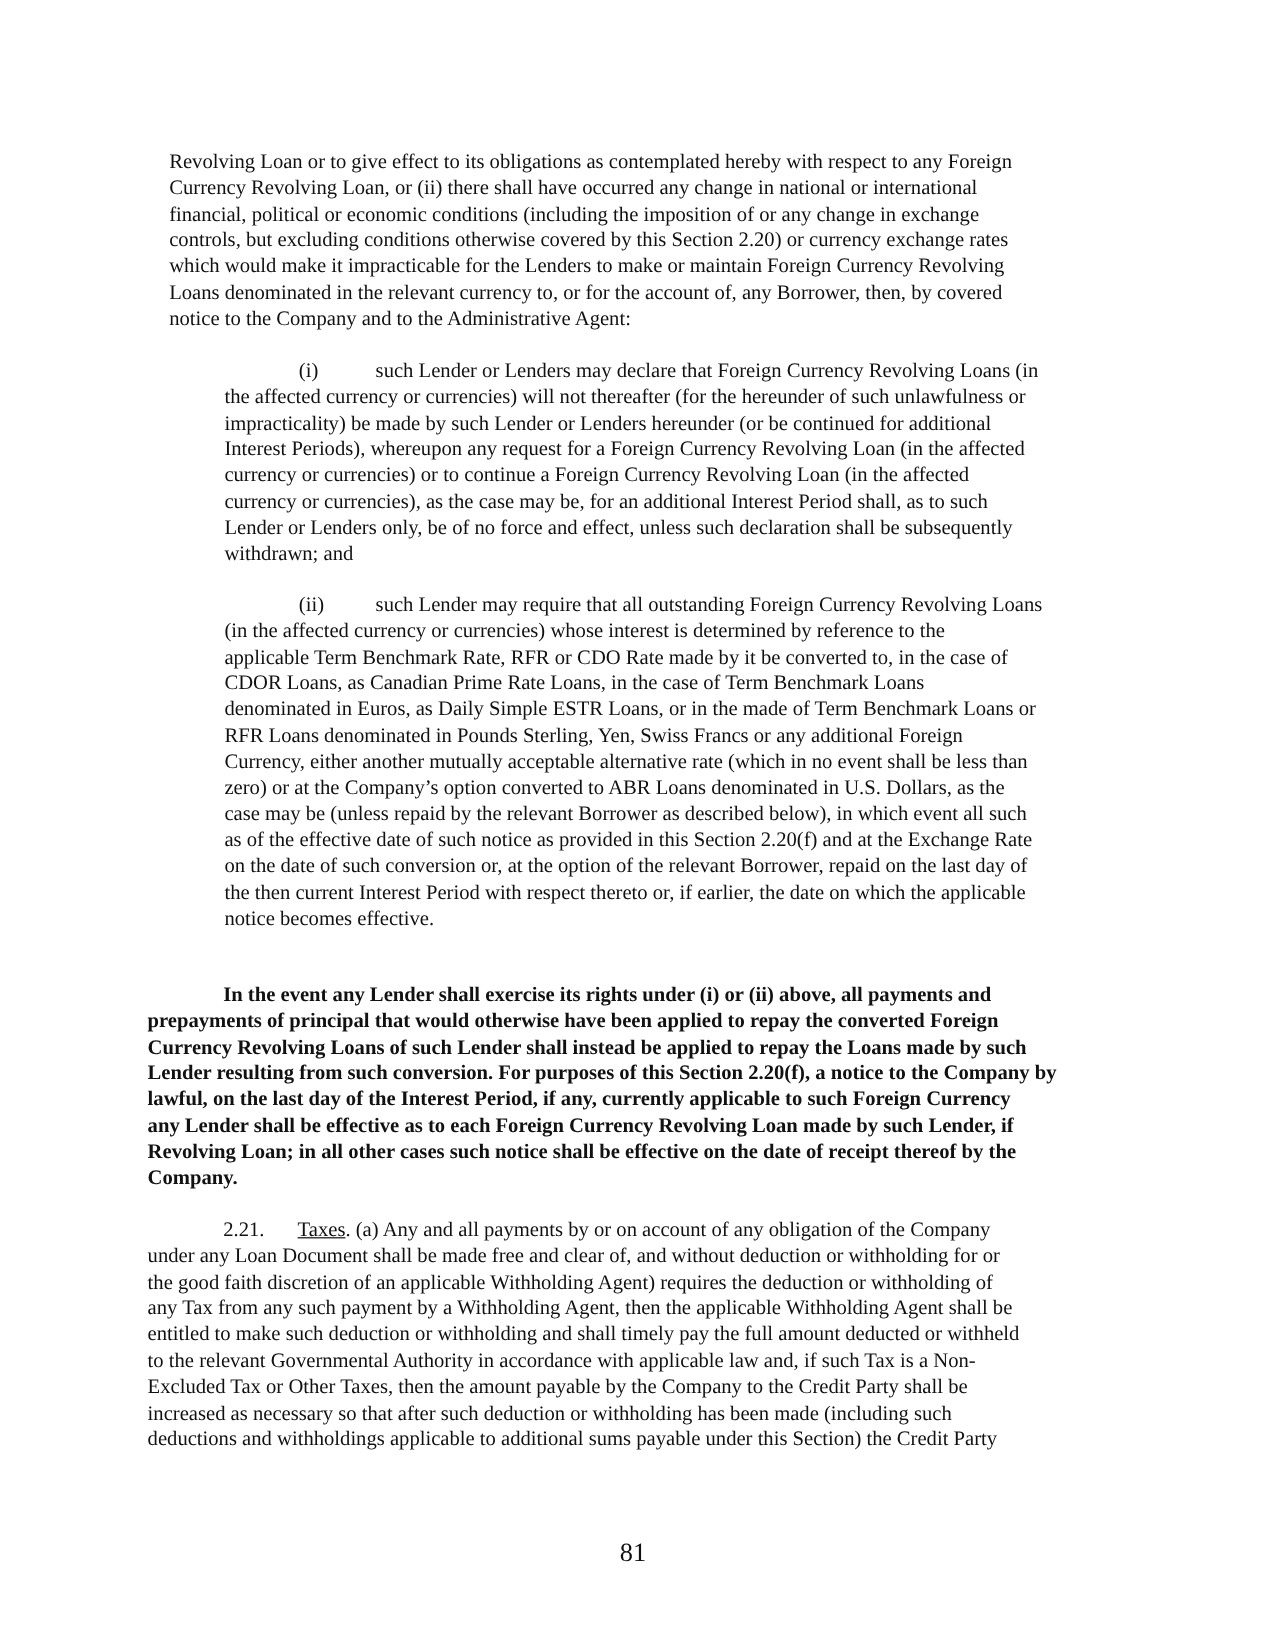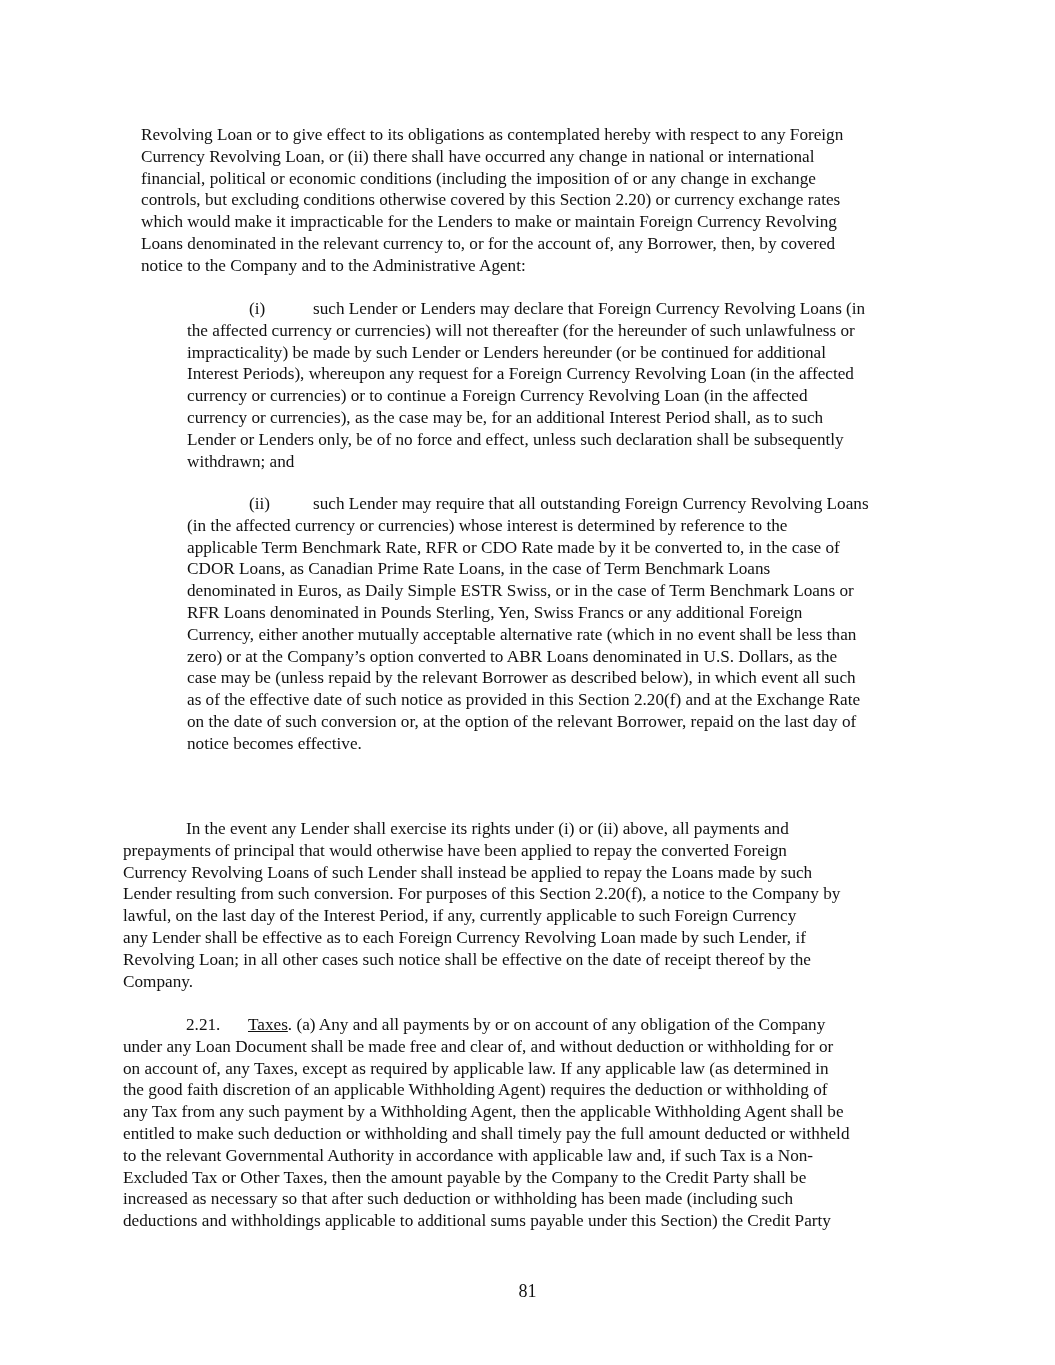--- a/index.html
+++ b/index.html
@@ -6,29 +6,29 @@
     body { width: 1055px; height: 1365px; position: relative; overflow: hidden; }
     .page {
       position: absolute; left: 0; top: 0; width: 1055px; height: 1365px;
       font-family: "Liberation Serif", serif; font-size: 17.2px; color: #111111;
     }
     .para { position: absolute; }
     .line { height: 21.8px; line-height: 21.8px; white-space: nowrap; }
     .p1 { left: 141px; top: 124px; }
     .pi { left: 187px; top: 298px; }
     .pii { left: 187px; top: 493px; }
-    .p3 { left: 123px; top: 818px; }
+    .p3 { left: 123px; top: 818px; font-weight: bold; }
     .p4 { left: 123px; top: 1014px; }
     .marker { display: inline-block; width: 64px; }
     .marker-i { margin-left: 62px; }
     .firstindent { display: inline-block; width: 63px; }
     .secnum { display: inline-block; width: 62px; font-family: Liberation Serif, serif; }
     .u { text-decoration: underline; text-align: center; }
     .pagenum { position: absolute; left: 0; width: 1055px; top: 1281px; text-align: center;
-      font-family: "Liberation Serif", serif; font-size: 18px; color: #111111; }
+      font-family: "Liberation Serif", serif; font-size: 22px; color: #111111; }
   </style>
 </head>
 <body>
 
 <div class="page">
 
   <div class="para p1">
     <div class="line">Revolving Loan or to give effect to its obligations as contemplated hereby with respect to any Foreign</div>
     <div class="line">Currency Revolving Loan, or (ii) there shall have occurred any change in national or international</div>
     <div class="line">financial, political or economic conditions (including the imposition of or any change in exchange</div>
@@ -47,45 +47,45 @@
     <div class="line">currency or currencies), as the case may be, for an additional Interest Period shall, as to such</div>
     <div class="line">Lender or Lenders only, be of no force and effect, unless such declaration shall be subsequently</div>
     <div class="line">withdrawn; and</div>
   </div>
 
   <div class="para pii">
     <div class="line"><span class="marker marker-i">(ii)</span><span>such Lender may require that all outstanding Foreign Currency Revolving Loans</span></div>
     <div class="line">(in the affected currency or currencies) whose interest is determined by reference to the</div>
     <div class="line">applicable Term Benchmark Rate, RFR or CDO Rate made by it be converted to, in the case of</div>
     <div class="line">CDOR Loans, as Canadian Prime Rate Loans, in the case of Term Benchmark Loans</div>
-    <div class="line">denominated in Euros, as Daily Simple ESTR Swiss, or in the case of Term Benchmark Loans or</div>
+    <div class="line">denominated in Euros, as Daily Simple ESTR Loans, or in the made of Term Benchmark Loans or</div>
     <div class="line">RFR Loans denominated in Pounds Sterling, Yen, Swiss Francs or any additional Foreign</div>
     <div class="line">Currency, either another mutually acceptable alternative rate (which in no event shall be less than</div>
     <div class="line">zero) or at the Company’s option converted to ABR Loans denominated in U.S. Dollars, as the</div>
     <div class="line">case may be (unless repaid by the relevant Borrower as described below), in which event all such</div>
     <div class="line">as of the effective date of such notice as provided in this Section 2.20(f) and at the Exchange Rate</div>
     <div class="line">on the date of such conversion or, at the option of the relevant Borrower, repaid on the last day of</div>
+    <div class="line">the then current Interest Period with respect thereto or, if earlier, the date on which the applicable</div>
     <div class="line">notice becomes effective.</div>
   </div>
 
   <div class="para p3">
     <div class="line"><span class="firstindent"></span><span>In the event any Lender shall exercise its rights under (i) or (ii) above, all payments and</span></div>
     <div class="line">prepayments of principal that would otherwise have been applied to repay the converted Foreign</div>
     <div class="line">Currency Revolving Loans of such Lender shall instead be applied to repay the Loans made by such</div>
     <div class="line">Lender resulting from such conversion. For purposes of this Section 2.20(f), a notice to the Company by</div>
     <div class="line">lawful, on the last day of the Interest Period, if any, currently applicable to such Foreign Currency</div>
     <div class="line">any Lender shall be effective as to each Foreign Currency Revolving Loan made by such Lender, if</div>
     <div class="line">Revolving Loan; in all other cases such notice shall be effective on the date of receipt thereof by the</div>
     <div class="line">Company.</div>
   </div>
 
   <div class="para p4">
     <div class="line"><span class="firstindent"></span><span class="secnum">2.21.</span><span class="u">Taxes</span><span>. (a) Any and all payments by or on account of any obligation of the Company</span></div>
     <div class="line">under any Loan Document shall be made free and clear of, and without deduction or withholding for or</div>
-    <div class="line">on account of, any Taxes, except as required by applicable law. If any applicable law (as determined in</div>
     <div class="line">the good faith discretion of an applicable Withholding Agent) requires the deduction or withholding of</div>
     <div class="line">any Tax from any such payment by a Withholding Agent, then the applicable Withholding Agent shall be</div>
     <div class="line">entitled to make such deduction or withholding and shall timely pay the full amount deducted or withheld</div>
     <div class="line">to the relevant Governmental Authority in accordance with applicable law and, if such Tax is a Non-</div>
     <div class="line">Excluded Tax or Other Taxes, then the amount payable by the Company to the Credit Party shall be</div>
     <div class="line">increased as necessary so that after such deduction or withholding has been made (including such</div>
     <div class="line">deductions and withholdings applicable to additional sums payable under this Section) the Credit Party</div>
   </div>
 
   <div class="pagenum">81</div>

